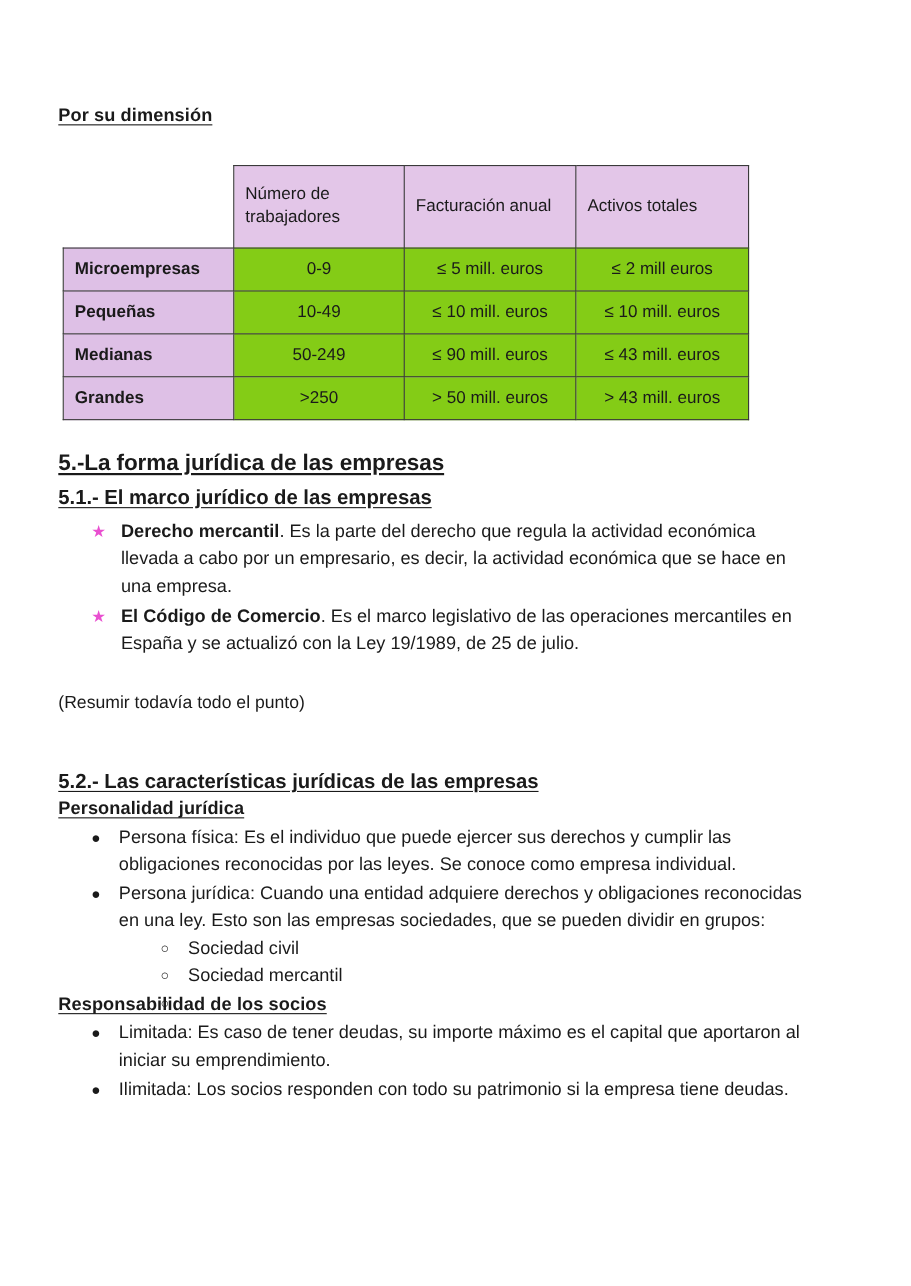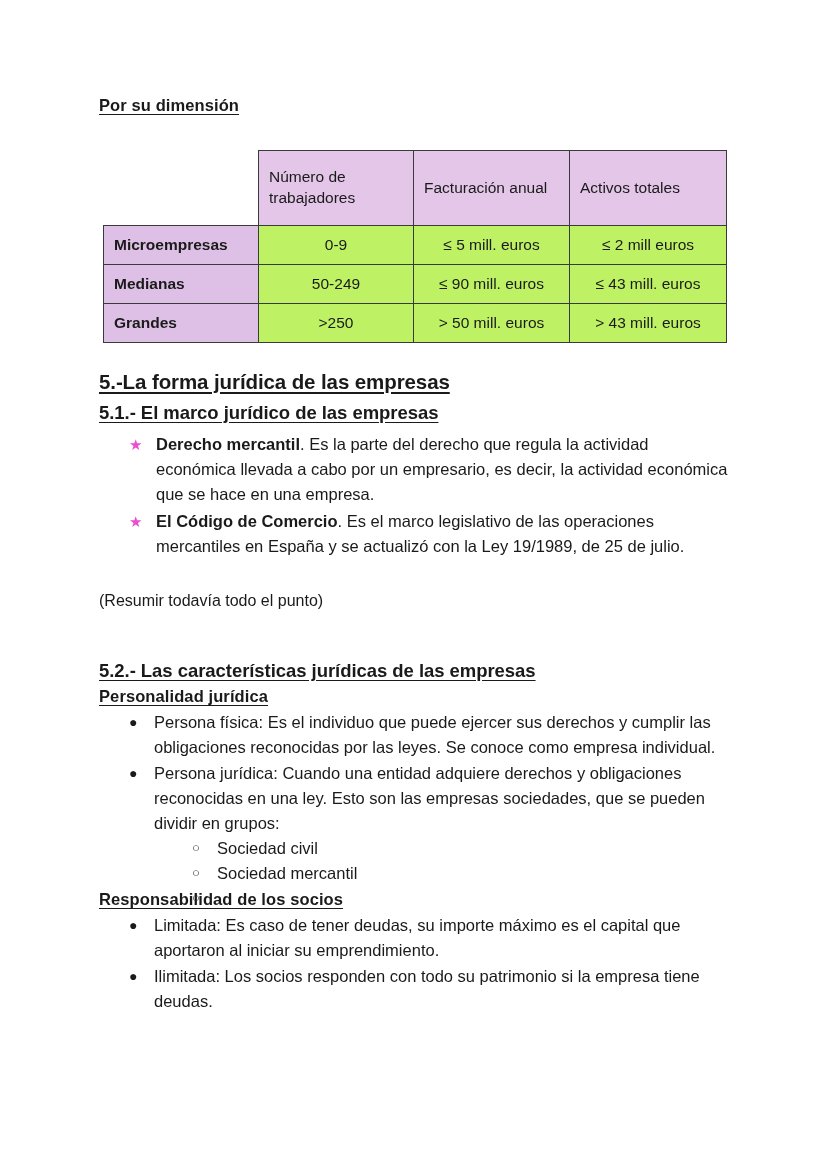--- a/index.html
+++ b/index.html
@@ -13,21 +13,21 @@
     font-family: "Liberation Sans", sans-serif;
     color: #1a1a1a;
     -webkit-font-smoothing: antialiased;
     overflow: hidden;
     position: relative;
   }
   .page {
     box-sizing: border-box;
     width: 828px;
     height: 1169px;
-    padding: 95px 98px 0 99px;
+    padding: 95px 98px 0 53px;
   }
 
   
   .h-small {
     font-size: 16.5px;
     font-weight: bold;
     text-decoration: underline;
     text-underline-offset: 2.5px;
     letter-spacing: 0.1px;
     margin: 0;
@@ -59,21 +59,21 @@
     table-layout: fixed;
     width: 623px;
     margin-left: 4px;
   }
   table.dim-table td {
     border: 1.4px solid #3a3a3a;
     font-size: 15.5px;
     padding: 9px 10px;
     vertical-align: middle;
     line-height: 1.3;
-    background: #bef264;
+    background: #84cc16;
   }
   td.corner-blank {
     border: none !important;
     background: transparent !important;
     padding: 0 !important;
   }
   td.col-head {
     background: #e3c6e8 !important;
     text-align: left;
     padding-left: 11px;
@@ -190,20 +190,26 @@
           <td class="col-head">Activos totales</td>
         </tr>
 
         <tr>
           <td class="row-head">Microempresas</td>
           <td class="val">0-9</td>
           <td class="val">≤ 5 mill. euros</td>
           <td class="val">≤ 2 mill euros</td>
         </tr>
 
+        <tr>
+          <td class="row-head">Pequeñas</td>
+          <td class="val">10-49</td>
+          <td class="val">≤ 10 mill. euros</td>
+          <td class="val">≤ 10 mill. euros</td>
+        </tr>
 
         <tr>
           <td class="row-head">Medianas</td>
           <td class="val">50-249</td>
           <td class="val">≤ 90 mill. euros</td>
           <td class="val">≤ 43 mill. euros</td>
         </tr>
 
         <tr>
           <td class="row-head">Grandes</td>

